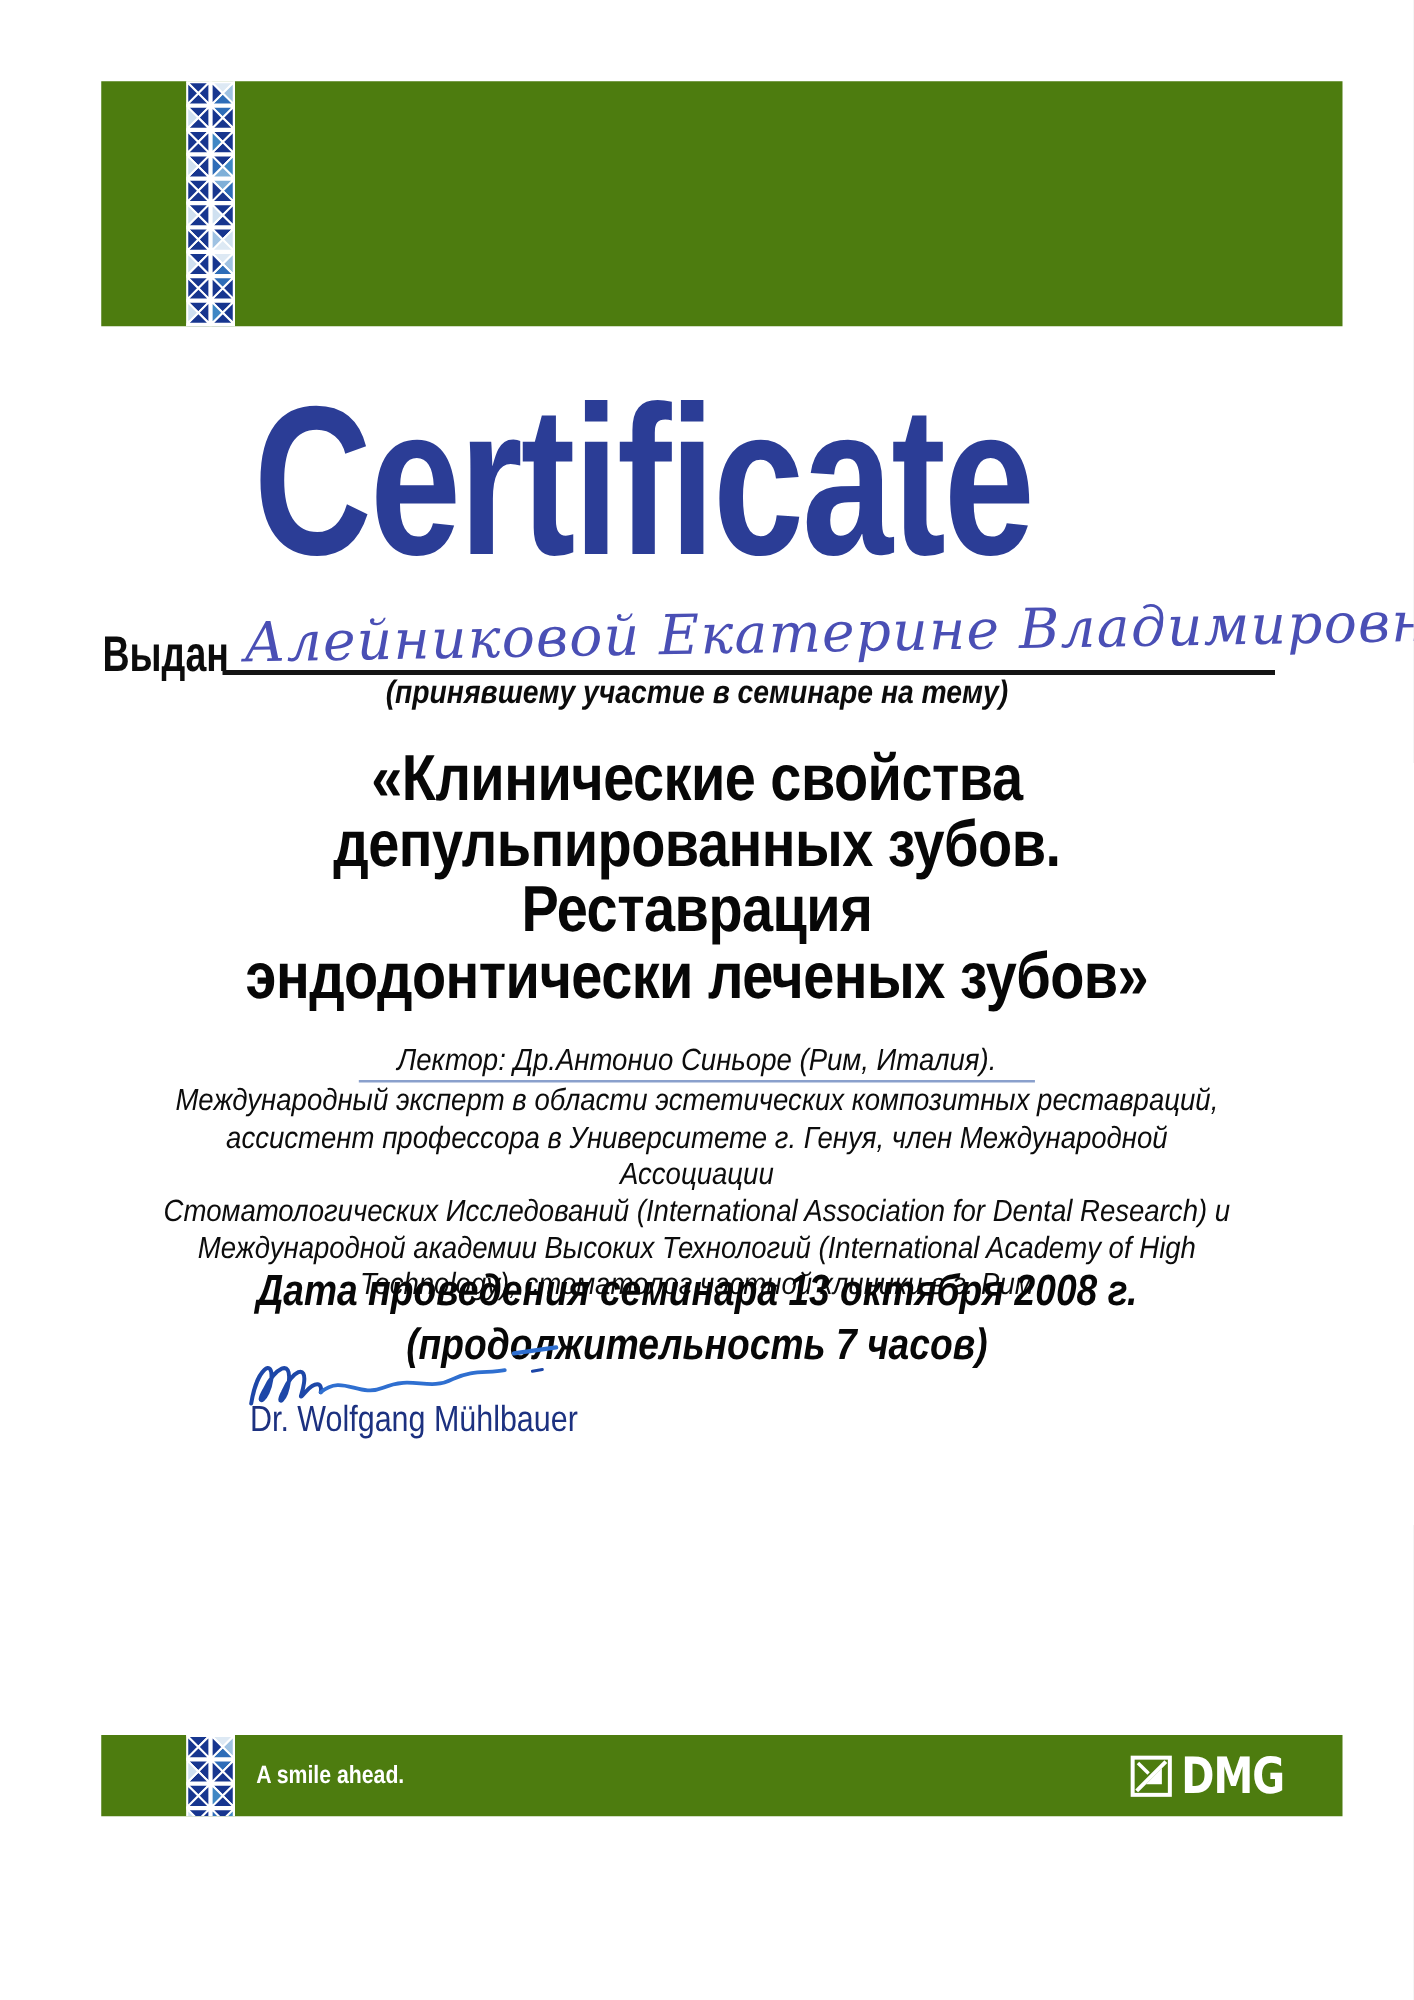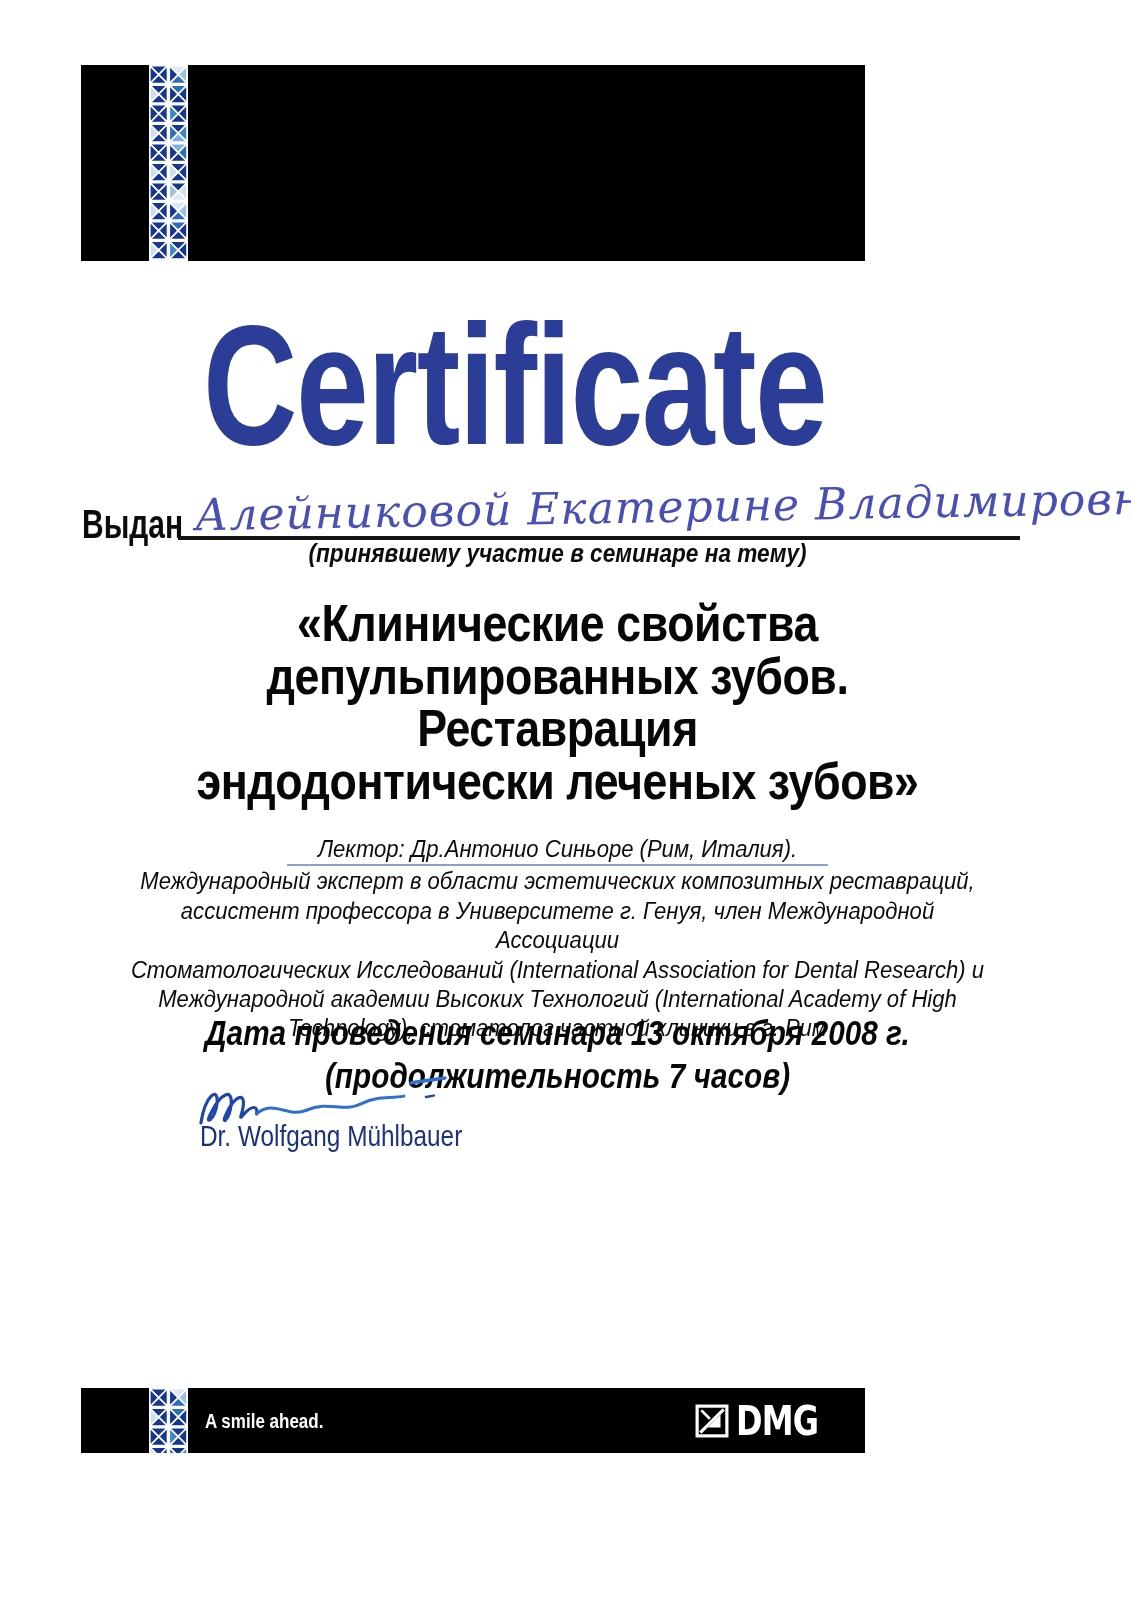--- a/index.html
+++ b/index.html
@@ -2,21 +2,21 @@
 <html><head>
 <meta charset="utf-8">
 <style>
   html,body{margin:0;padding:0;background:#e8e8e8;}
   .page{
     position:relative; width:1131px; height:1600px; background:#ffffff;
     margin:0 auto; overflow:hidden;
     font-family:"Liberation Sans", sans-serif;
   }
   
-  .banner{position:absolute; left:81px; width:784px; background:#000000;}
+  .banner{position:absolute; left:81px; width:993px; background:#4d7c0f;}
   .banner-top{top:65px; height:196px;}
   .banner-bottom{top:1388px; height:65px;}
   .pattern-strip{
     position:absolute; left:68px; top:0; bottom:0; width:39px;
     background:#ffffff; overflow:hidden;
   }
   
   .cert-title{
     position:absolute; left:203px; top:300px; margin:0;
     font-size:170px; line-height:1; font-weight:bold; color:#2b3d96;

